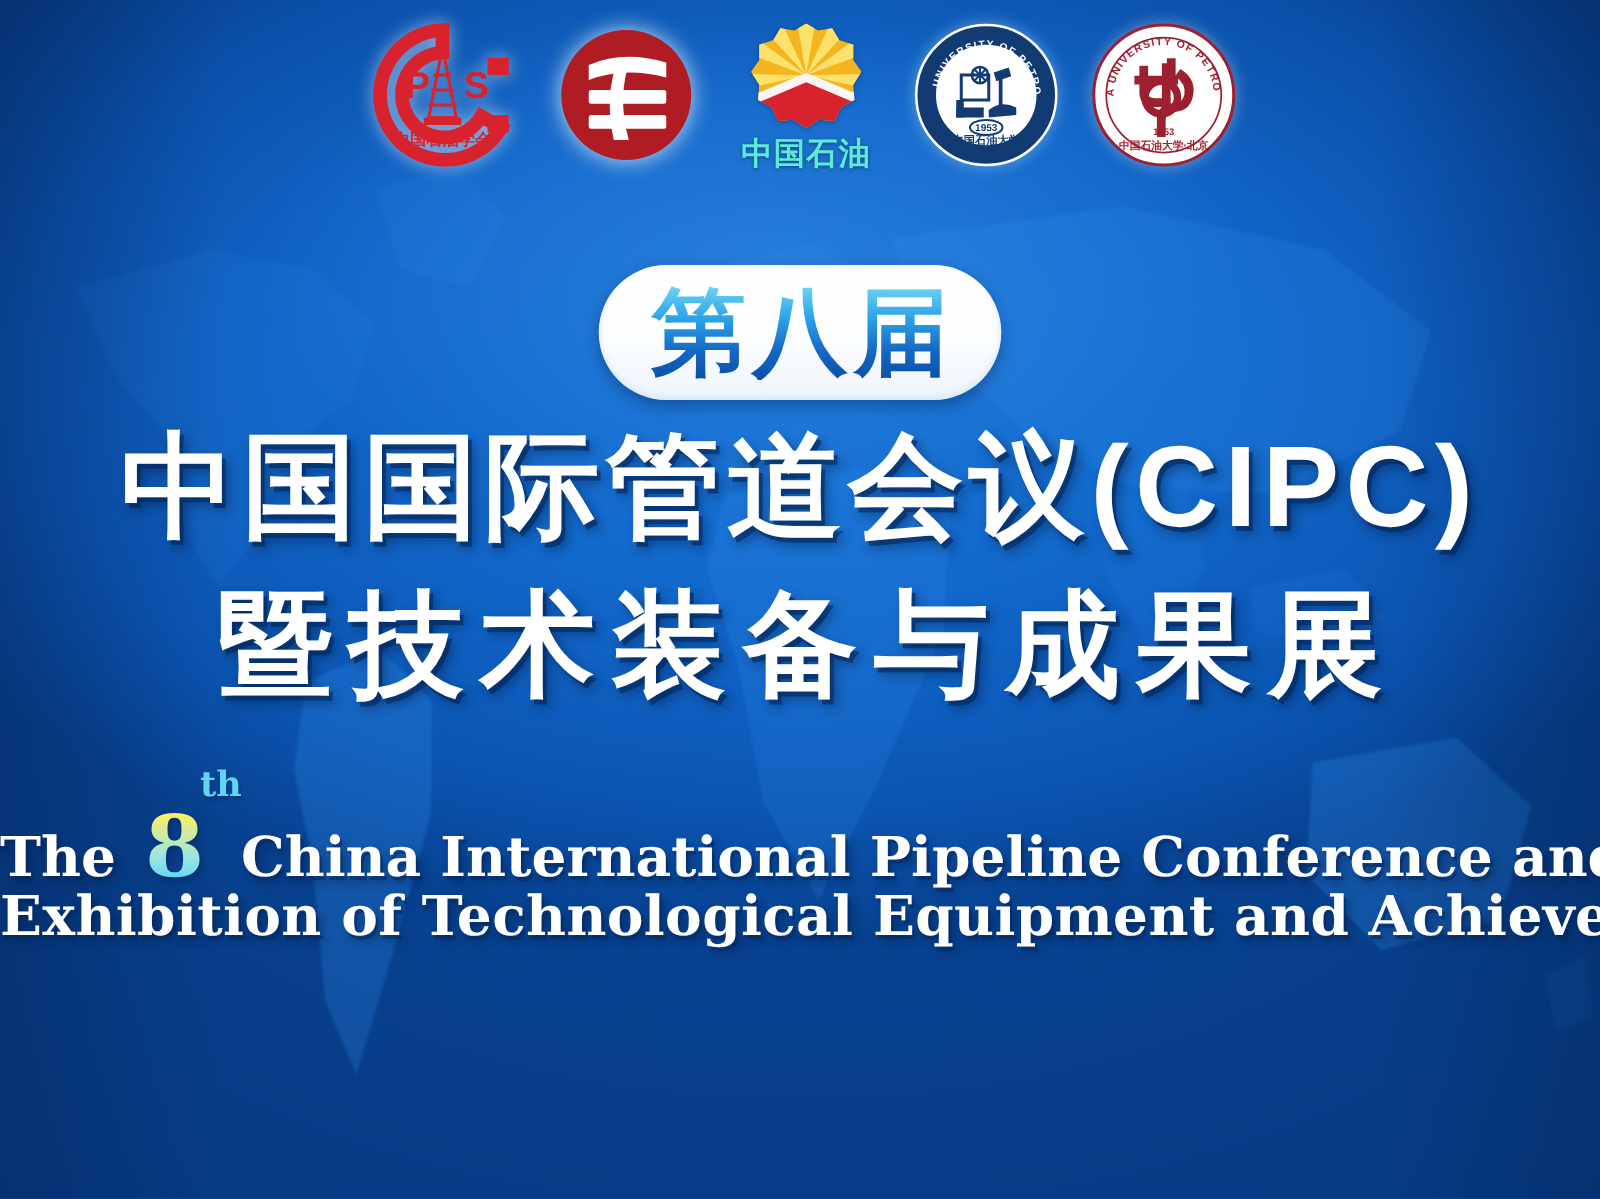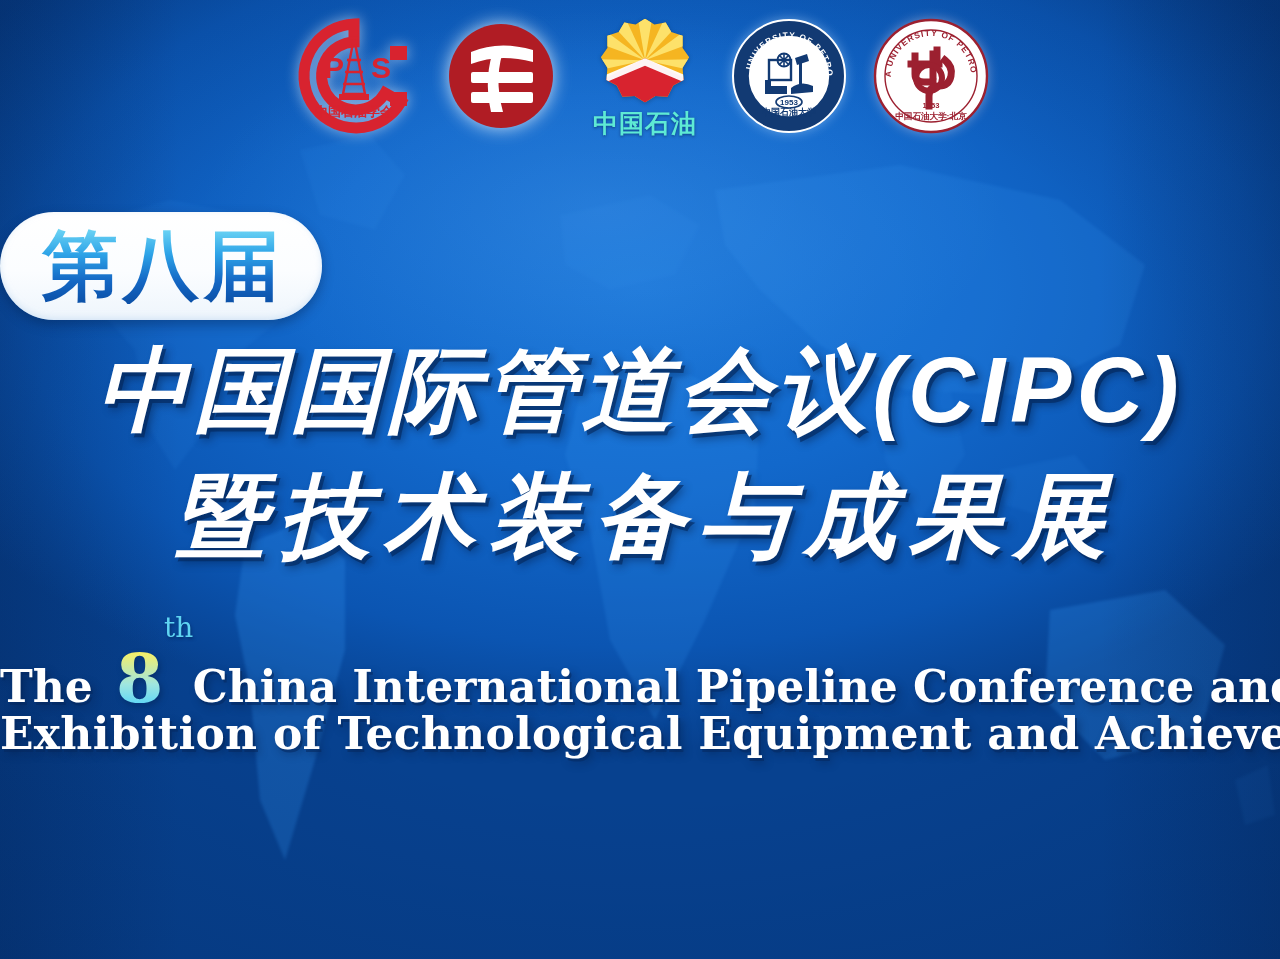--- a/index.html
+++ b/index.html
@@ -87,21 +87,21 @@
   .logo-seal svg { width: 100%; height: 100%; }
   .logo-seal.navy svg { filter: drop-shadow(0 0 6px rgba(190,225,255,0.45)); }
   .logo-seal.crimson svg { filter: drop-shadow(0 0 6px rgba(255,230,235,0.40)); }
 
   .seal-arc-text { font-family: "Liberation Sans", sans-serif; font-weight: 700; }
 
   
   .badge-wrap {
     position: absolute;
     top: 212px; left: 0; right: 0;
-    display: flex; justify-content: flex-start;
+    display: flex; justify-content: center;
   }
   .badge {
     width: 322px; height: 108px;
     border-radius: 54px;
     background: linear-gradient(180deg, #ffffff 0%, #fbfdff 55%, #eef5fc 100%);
     box-shadow: 0 5px 12px rgba(2,28,70,0.38), inset 0 -2px 6px rgba(190,215,240,0.55);
     display: flex; align-items: center; justify-content: center;
   }
   .badge-text {
     font-family: "DejaVu Serif", "Liberation Serif", serif;
@@ -123,21 +123,20 @@
     position: absolute;
     left: 0; right: 0;
     text-align: center;
     color: #ffffff;
     font-weight: 700;
     line-height: 1;
     white-space: nowrap;
     text-shadow:
       3px 4px 0 rgba(4,36,86,0.58),
       5px 6px 9px rgba(2,24,62,0.45);
-    font-style: italic;
   }
   .cn-title-1 {
     top: 344px;
     font-size: 92px;
     letter-spacing: 5px;
   }
   .cn-title-2 {
     top: 470px;
     font-size: 92px;
     letter-spacing: 13px;
@@ -176,21 +175,21 @@
     background-clip: text;
     color: transparent;
     -webkit-text-fill-color: transparent;
     text-shadow: none;
     filter: drop-shadow(2px 3px 3px rgba(3,30,75,0.45));
   }
   .ordinal-sup {
     position: absolute;
     top: -30px; right: -30px;
     font-size: 28px;
-    font-weight: 400;
+    font-weight: 700;
     color: #5fd5f2;
     text-shadow: 1px 2px 3px rgba(3,30,75,0.5);
   }
 </style>
 </head>
 <body>
 
 <div id="stage">
 
   <div class="bg-base"></div>

